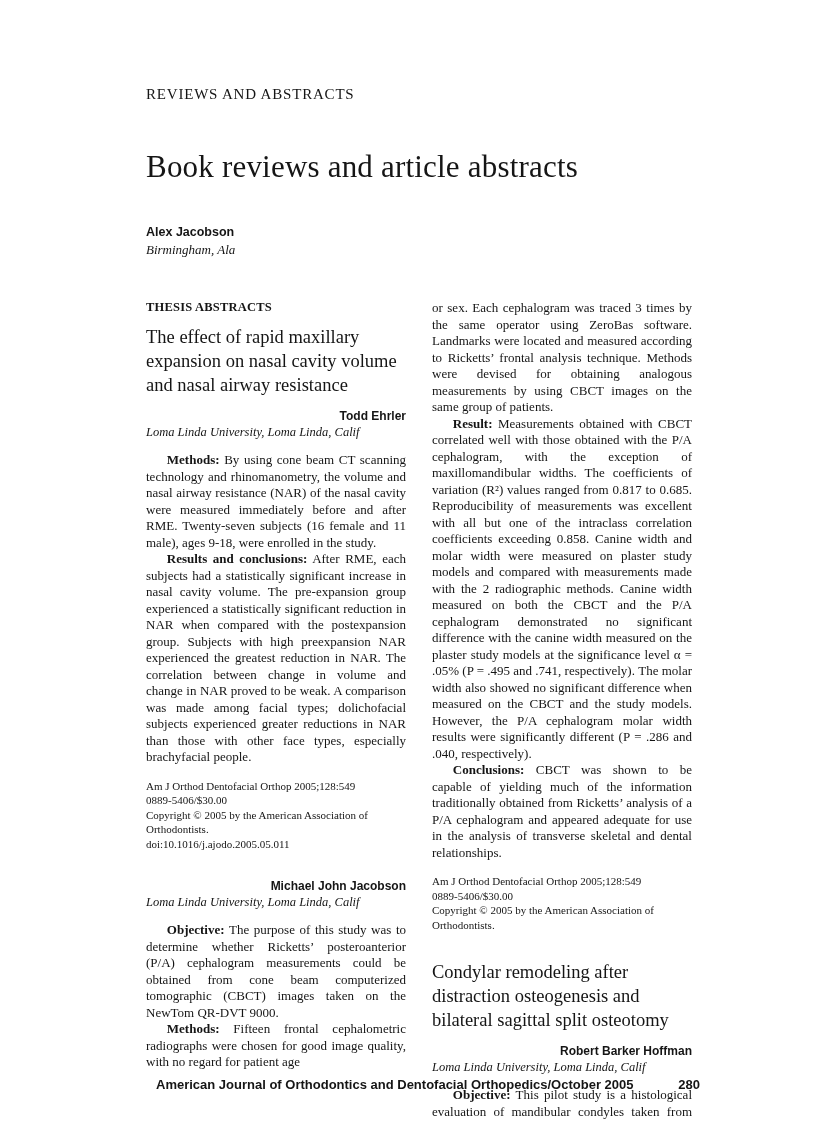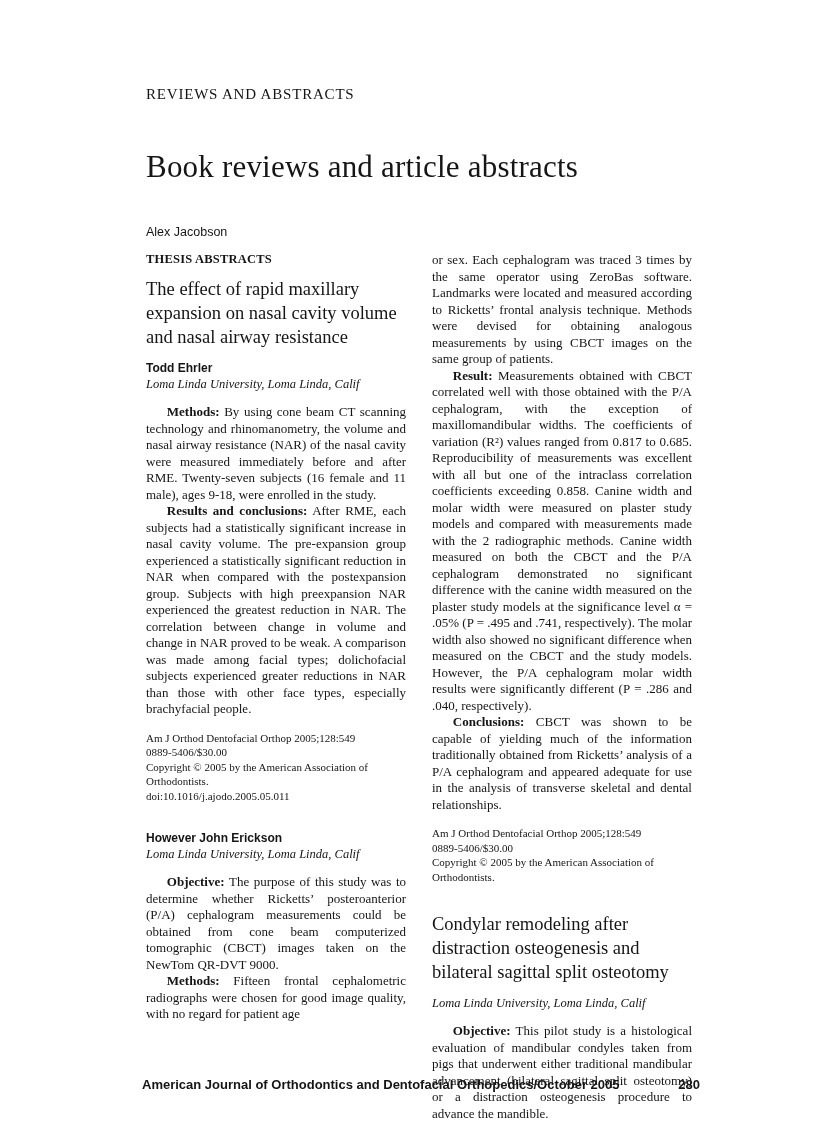--- a/index.html
+++ b/index.html
@@ -22,23 +22,23 @@
     margin: 0 0 46px 0;
   }
   .main-title {
     font-size: 31px;
     font-weight: normal;
     margin: 0 0 40px 0;
     letter-spacing: 0.2px;
   }
   .editor-name {
     font-family: "Liberation Sans", sans-serif;
-    font-weight: normal;
+    font-weight: bold;
     font-size: 12.5px;
-    margin: 0 0 13px 0;
+    margin: 0 0 3px 0;
   }
   .editor-affil {
     font-style: italic;
     font-size: 13px;
     margin: 0 0 42px 0;
   }
   .columns { display: flex; gap: 26px; }
   .col { width: 322px; }
   .thesis-label {
     font-family: Liberation Serif, serif;
@@ -51,20 +51,21 @@
     font-size: 18.5px;
     line-height: 24px;
     font-weight: normal;
     margin: 0 0 12px 0;
   }
   .abs-author {
     font-family: "Liberation Sans", sans-serif;
     font-weight: bold;
     font-size: 12px;
     margin: 0 0 2px 0;
+    text-align: right;
   }
   .abs-affil {
     font-style: italic;
     font-size: 12.5px;
     margin: 0 0 12px 0;
   }
   .para {
     font-size: 13px;
     line-height: 16.5px;
     text-align: justify;
@@ -73,21 +74,21 @@
   }
   .para.cont { text-indent: 0; }
   .citation {
     margin-top: 13px;
     font-size: 11px;
     line-height: 14.5px;
   }
   .abstract-block { margin-top: 28px; }
   .footer {
     position: absolute;
-    left: 80px;
+    left: 94px;
     right: 76px;
     bottom: 30px;
     display: flex;
     justify-content: space-between;
     align-items: flex-start;
     font-family: "Liberation Sans", sans-serif;
     font-weight: bold;
     font-size: 13px;
     margin-top: 36px;
   }
@@ -95,20 +96,21 @@
 </head>
 <body>
 
 <div class="page">
 
   <div class="section-header">REVIEWS AND ABSTRACTS</div>
 
   <h1 class="main-title">Book reviews and article abstracts</h1>
 
   <div class="editor-name">Alex Jacobson</div>
+  <div class="editor-affil">Birmingham, Ala</div>
 
   <div class="columns">
 
     <div class="col">
 
       <div class="thesis-label">THESIS ABSTRACTS</div>
 
       <div>
         <h2 class="abs-title">The effect of rapid maxillary expansion on nasal cavity volume and nasal airway resistance</h2>
         <div class="abs-author">Todd Ehrler</div>
@@ -119,21 +121,21 @@
 
         <div class="citation">
           <div>Am J Orthod Dentofacial Orthop 2005;128:549</div>
           <div>0889-5406/$30.00</div>
           <div>Copyright © 2005 by the American Association of Orthodontists.</div>
           <div>doi:10.1016/j.ajodo.2005.05.011</div>
         </div>
       </div>
 
       <div class="abstract-block">
-        <div class="abs-author">However John Erickson</div>
+        <div class="abs-author">Michael John Jacobson</div>
         <div class="abs-affil">Loma Linda University, Loma Linda, Calif</div>
 
         <p class="para"><b>Objective:</b> <span>The purpose of this study was to determine whether Ricketts’ posteroanterior (P/A) cephalogram measurements could be obtained from cone beam computerized tomographic (CBCT) images taken on the NewTom QR-DVT 9000.</span></p>
         <p class="para"><b>Methods:</b> <span>Fifteen frontal cephalometric radiographs were chosen for good image quality, with no regard for patient age</span></p>
       </div>
 
     </div>
 
     <div class="col">
 
@@ -144,20 +146,21 @@
 
         <div class="citation">
           <div>Am J Orthod Dentofacial Orthop 2005;128:549</div>
           <div>0889-5406/$30.00</div>
           <div>Copyright © 2005 by the American Association of Orthodontists.</div>
         </div>
       </div>
 
       <div class="abstract-block">
         <h2 class="abs-title">Condylar remodeling after distraction osteogenesis and bilateral sagittal split osteotomy</h2>
+        <div class="abs-author">Robert Barker Hoffman</div>
         <div class="abs-affil">Loma Linda University, Loma Linda, Calif</div>
 
         <p class="para"><b>Objective:</b> <span>This pilot study is a histological evaluation of mandibular condyles taken from pigs that underwent either traditional mandibular advancement (bilateral sagittal split osteotomy) or a distraction osteogenesis procedure to advance the mandible.</span></p>
         <p class="para"><b>Methods:</b> <span>One pig received a bilateral sagittal split</span></p>
       </div>
 
     </div>
   </div>
 
   <div class="footer">

